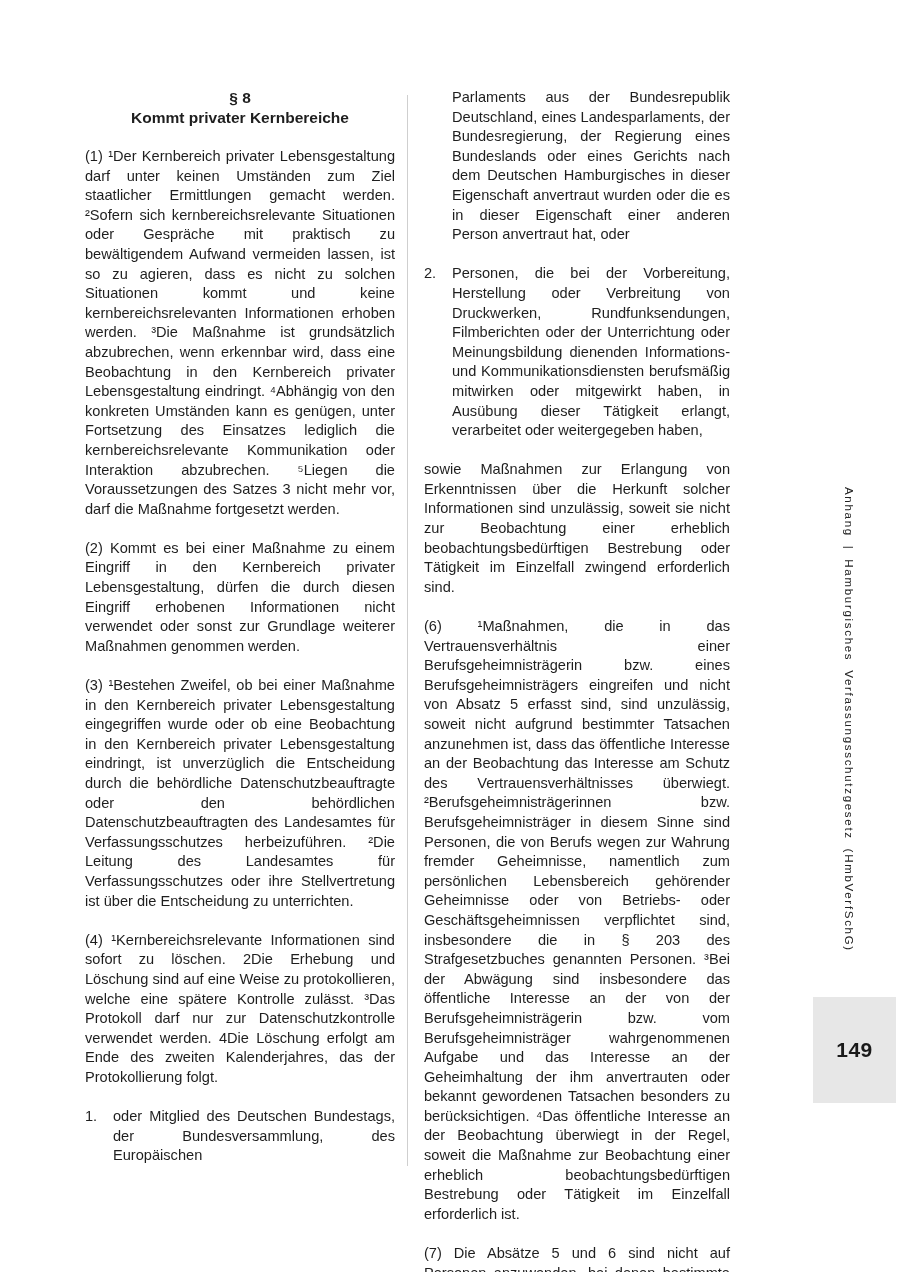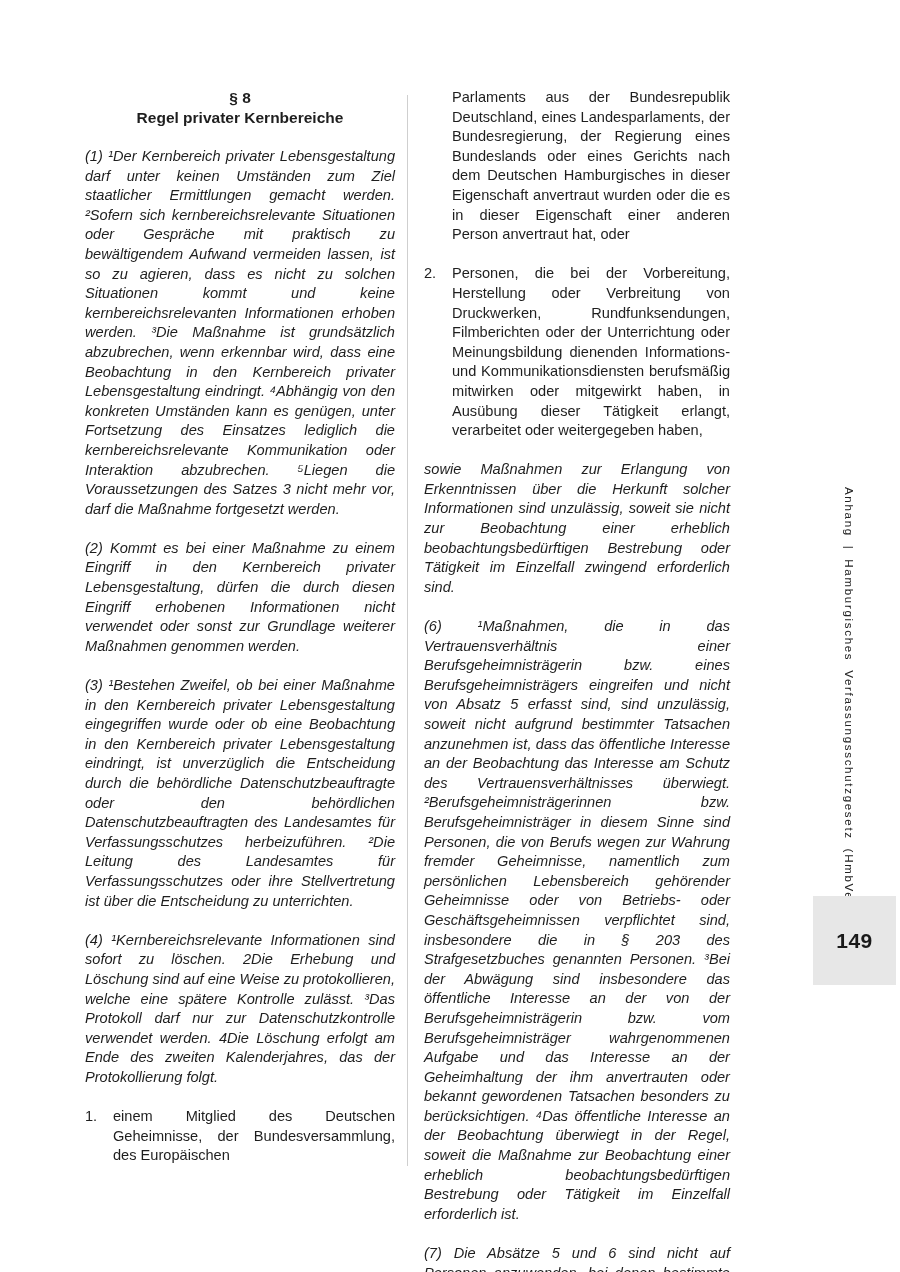--- a/index.html
+++ b/index.html
@@ -36,21 +36,21 @@
   .col-left  { width: 310px; }
   .col-right { width: 306px; margin-left: 29px; }
   .heading {
     text-align: center;
     font-weight: 700;
     font-size: 15.5px;
     line-height: 20px;
     margin-bottom: 19px;
     hyphens: none;
   }
-  .para { margin: 0 0 19.6px 0; font-style: italic; }
+  .para { margin: 0 0 19.6px 0; }
   .para:last-child { margin-bottom: 0; }
   .list-item {
     display: flex;
     margin: 0 0 19.6px 0;
   }
   .list-item:last-child { margin-bottom: 0; }
   .list-marker {
     flex: none;
     width: 28px;
     text-align: left;
@@ -76,23 +76,23 @@
     writing-mode: vertical-rl;
     white-space: nowrap;
     font-size: 11.5px;
     letter-spacing: 1.7px;
     word-spacing: 4px;
     color: #222222;
   }
   .page-num-box {
     position: absolute;
     left: 813px;
-    top: 896px;
+    top: 997px;
     width: 83px;
-    height: 89px;
+    height: 106px;
     background: #e7e7e7;
     display: flex;
     align-items: center;
     justify-content: center;
   }
   .page-num {
     font-size: 21px;
     font-weight: 700;
     color: #1a1a1a;
     letter-spacing: 0.5px;
@@ -101,29 +101,29 @@
 </head>
 <body>
 
 <div class="page">
 
   <div class="columns">
 
     <div class="col col-left">
       <div class="heading">
         <div>§ 8</div>
-        <div>Regel privater Kernbereiche</div>
+        <div>Kommt privater Kernbereiche</div>
       </div>
       <p class="para">(1) ¹Der Kernbereich privater Lebensgestaltung darf unter keinen Umständen zum Ziel staatlicher Ermittlungen gemacht werden. ²Sofern sich kernbereichsrelevante Situationen oder Gespräche mit praktisch zu bewältigendem Aufwand vermeiden lassen, ist so zu agieren, dass es nicht zu solchen Situationen kommt und keine kernbereichsrelevanten Informationen erhoben werden. ³Die Maßnahme ist grundsätzlich abzubrechen, wenn erkennbar wird, dass eine Beobachtung in den Kernbereich privater Lebensgestaltung eindringt. ⁴Abhängig von den konkreten Umständen kann es genügen, unter Fortsetzung des Einsatzes lediglich die kernbereichsrelevante Kommunikation oder Interaktion abzubrechen. ⁵Liegen die Voraussetzungen des Satzes 3 nicht mehr vor, darf die Maßnahme fortgesetzt werden.</p>
       <p class="para">(2) Kommt es bei einer Maßnahme zu einem Eingriff in den Kernbereich privater Lebensgestaltung, dürfen die durch diesen Eingriff erhobenen Informationen nicht verwendet oder sonst zur Grundlage weiterer Maßnahmen genommen werden.</p>
       <p class="para">(3) ¹Bestehen Zweifel, ob bei einer Maßnahme in den Kernbereich privater Lebensgestaltung eingegriffen wurde oder ob eine Beobachtung in den Kernbereich privater Lebensgestaltung eindringt, ist unverzüglich die Entscheidung durch die behördliche Datenschutzbeauftragte oder den behördlichen Datenschutzbeauftragten des Landesamtes für Verfassungsschutzes herbeizuführen. ²Die Leitung des Landesamtes für Verfassungsschutzes oder ihre Stellvertretung ist über die Entscheidung zu unterrichten.</p>
       <p class="para">(4) ¹Kernbereichsrelevante Informationen sind sofort zu löschen. 2Die Erhebung und Löschung sind auf eine Weise zu protokollieren, welche eine spätere Kontrolle zulässt. ³Das Protokoll darf nur zur Datenschutzkontrolle verwendet werden. 4Die Löschung erfolgt am Ende des zweiten Kalenderjahres, das der Protokollierung folgt.</p>
       <div class="list-item">
         <span class="list-marker">1.</span>
-        <span class="list-body">einem Mitglied des Deutschen Geheimnisse, der Bundesversammlung, des Europäischen</span>
+        <span class="list-body">oder Mitglied des Deutschen Bundestags, der Bundesversammlung, des Europäischen</span>
       </div>
     </div>
 
     <div class="col col-right">
       <div class="list-continuation">Parlaments aus der Bundesrepublik Deutschland, eines Landesparlaments, der Bundesregierung, der Regierung eines Bundeslands oder eines Gerichts nach dem Deutschen Hamburgisches in dieser Eigenschaft anvertraut wurden oder die es in dieser Eigenschaft einer anderen Person anvertraut hat, oder</div>
       <div class="list-item">
         <span class="list-marker">2.</span>
         <span class="list-body">Personen, die bei der Vorbereitung, Herstellung oder Verbreitung von Druckwerken, Rundfunksendungen, Filmberichten oder der Unterrichtung oder Meinungsbildung dienenden Informations- und Kommunikationsdiensten berufsmäßig mitwirken oder mitgewirkt haben, in Ausübung dieser Tätigkeit erlangt, verarbeitet oder weitergegeben haben,</span>
       </div>
       <p class="para">sowie Maßnahmen zur Erlangung von Erkenntnissen über die Herkunft solcher Informationen sind unzulässig, soweit sie nicht zur Beobachtung einer erheblich beobachtungsbedürftigen Bestrebung oder Tätigkeit im Einzelfall zwingend erforderlich sind.</p>

